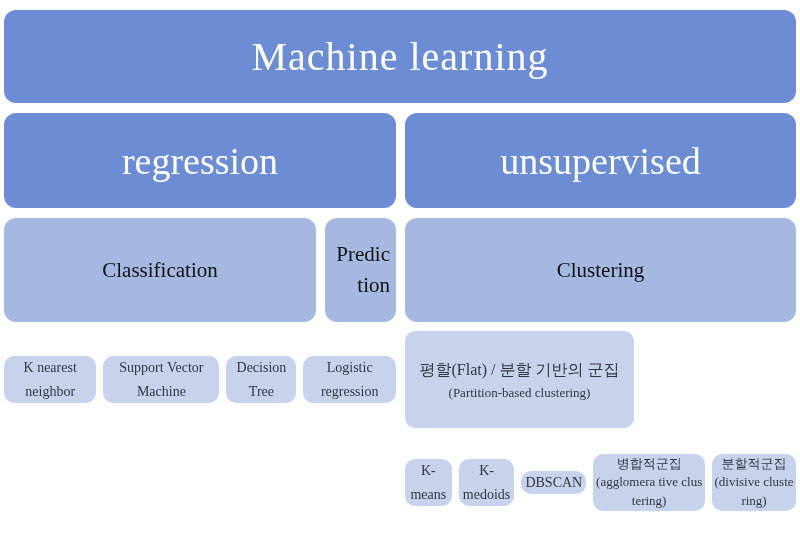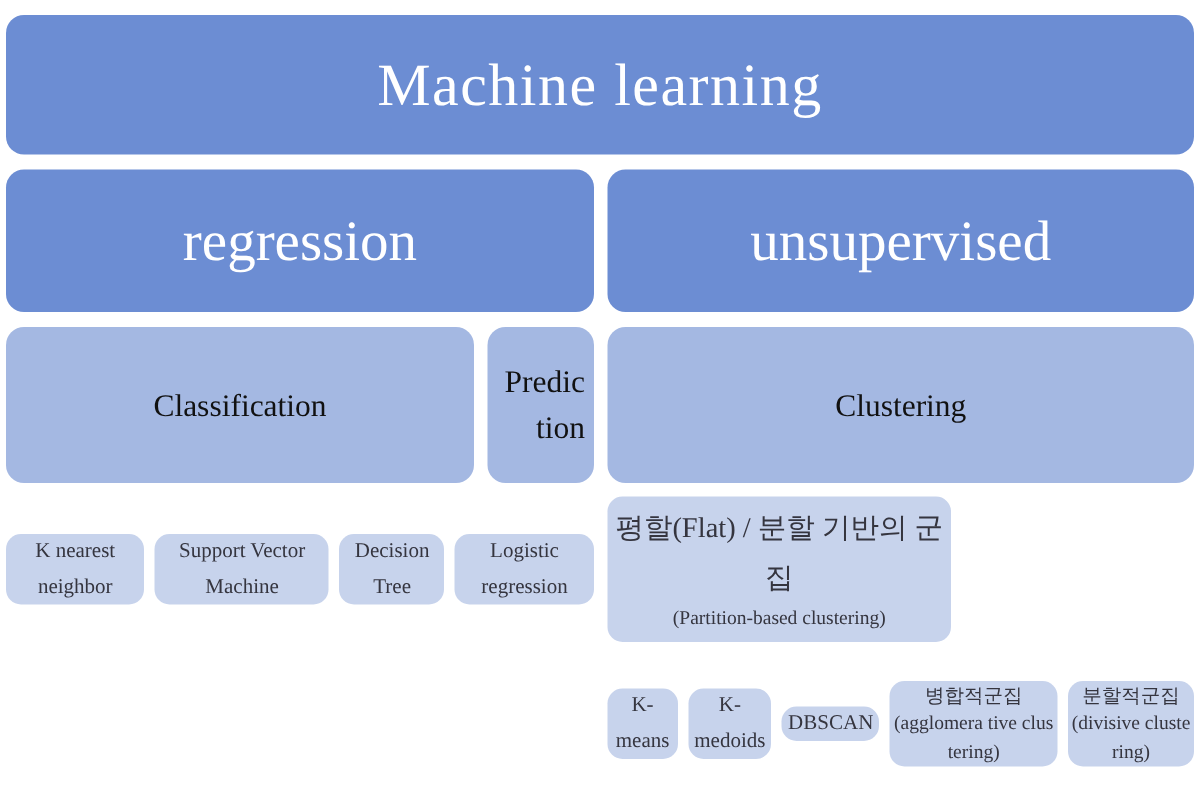--- a/index.html
+++ b/index.html
@@ -40,21 +40,21 @@
     line-height: 1.5;
     padding: 0 6px;
     text-align: right;
   }
   .leaf {
     background: var(--box_light); color: var(--text_on_light);
     font-size: 14px; line-height: 1.65; border-radius: 10px;
     padding: 0 4px;
   }
   .five { gap: 7px; align-items: center; }
-  .type-box .ko { font-size: 19px; line-height: 1.7; }
+  .type-box .ko { font-size: 16px; line-height: 1.7; }
   .type-box .en { font-size: 13px; line-height: 1.5; }
   .t1 { flex: 0 0 229px; }
   .t2 { flex: 0 0 153px; padding: 0 2px; }
   .leaf-two .ko { font-size: 13px; line-height: 1.5; }
   .leaf-two .en { font-size: 13px; line-height: 1.45; overflow-wrap: break-word; word-break: break-all; }
   .leaf-two { padding: 0 2px; }
   .empty-slot { flex: 0 0 392px; background: transparent; }
 </style>
 </head>
 <body>

